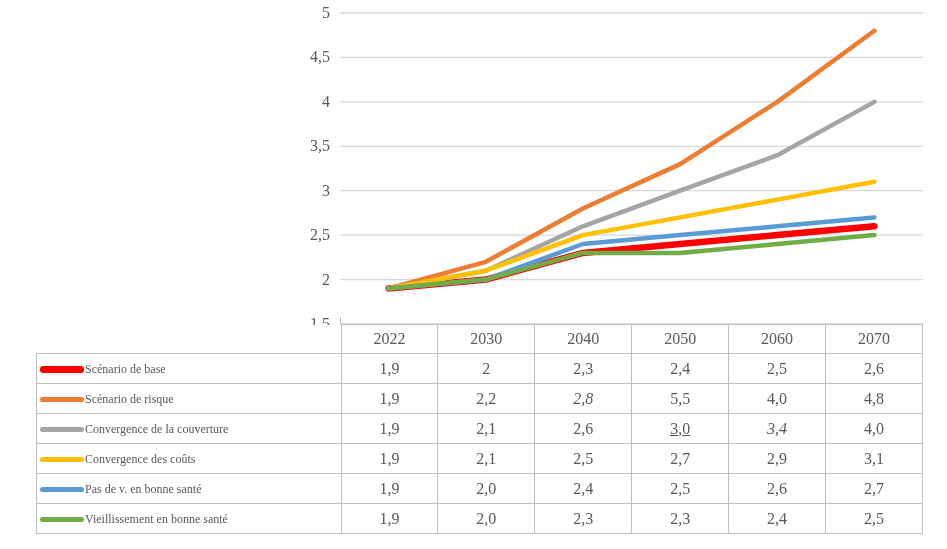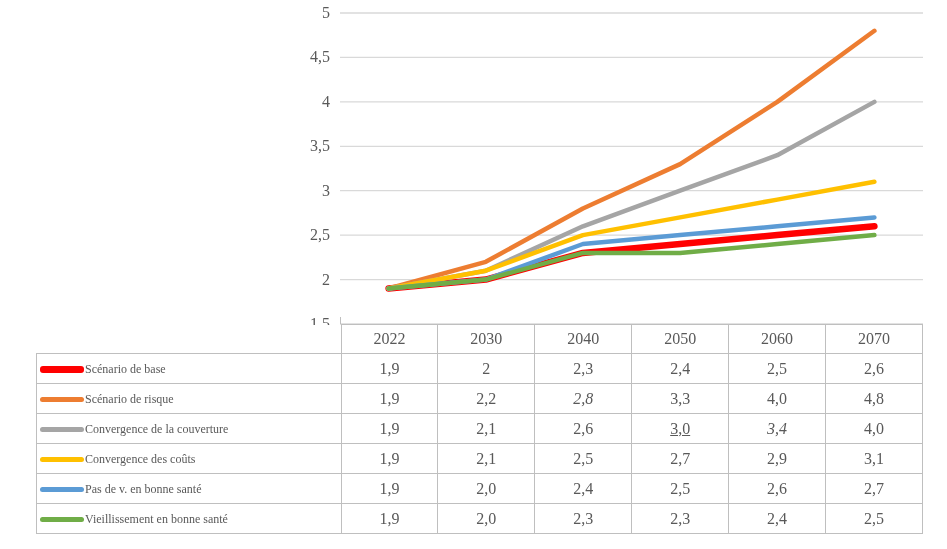--- a/index.html
+++ b/index.html
@@ -72,21 +72,21 @@
           <td style="border-color: rgb(191, 191, 191);">2,3</td>
           <td style="border-color: rgb(191, 191, 191);">2,4</td>
           <td style="border-color: rgb(191, 191, 191);">2,5</td>
           <td style="border-color: rgb(191, 191, 191);">2,6</td>
         </tr>
         <tr class="row">
           <td class="lab" style="border-color: rgb(191, 191, 191);"><span class="swatch" style="background: rgb(237, 125, 49); height: 5px;"></span><span>Scénario de risque</span></td>
           <td style="border-color: rgb(191, 191, 191);">1,9</td>
           <td style="border-color: rgb(191, 191, 191);">2,2</td>
           <td style="border-color: rgb(191, 191, 191); font-style: italic;">2,8</td>
-          <td style="border-color: rgb(191, 191, 191);">3,3</td>
+          <td style="border-color: rgb(191, 191, 191);">5,5</td>
           <td style="border-color: rgb(191, 191, 191);">4,0</td>
           <td style="border-color: rgb(191, 191, 191);">4,8</td>
         </tr>
         <tr class="row">
           <td class="lab" style="border-color: rgb(191, 191, 191); margin-top: 16px;"><span class="swatch" style="background: rgb(165, 165, 165); height: 5px;"></span><span>Convergence de la couverture</span></td>
           <td style="border-color: rgb(191, 191, 191);">1,9</td>
           <td style="border-color: rgb(191, 191, 191);">2,1</td>
           <td style="border-color: rgb(191, 191, 191);">2,6</td>
           <td style="border-color: rgb(191, 191, 191); text-decoration: underline;">3,0</td>
           <td style="border-color: rgb(191, 191, 191); font-style: italic;">3,4</td>

